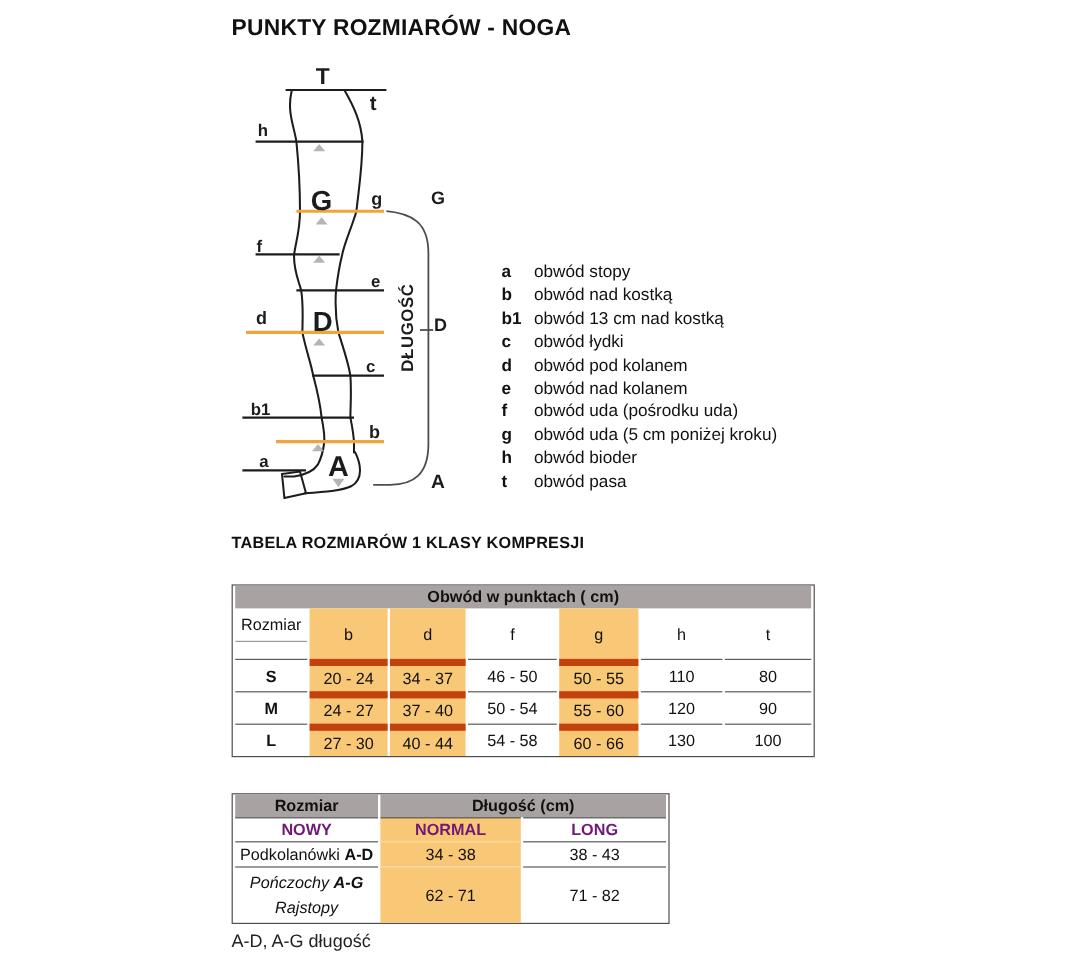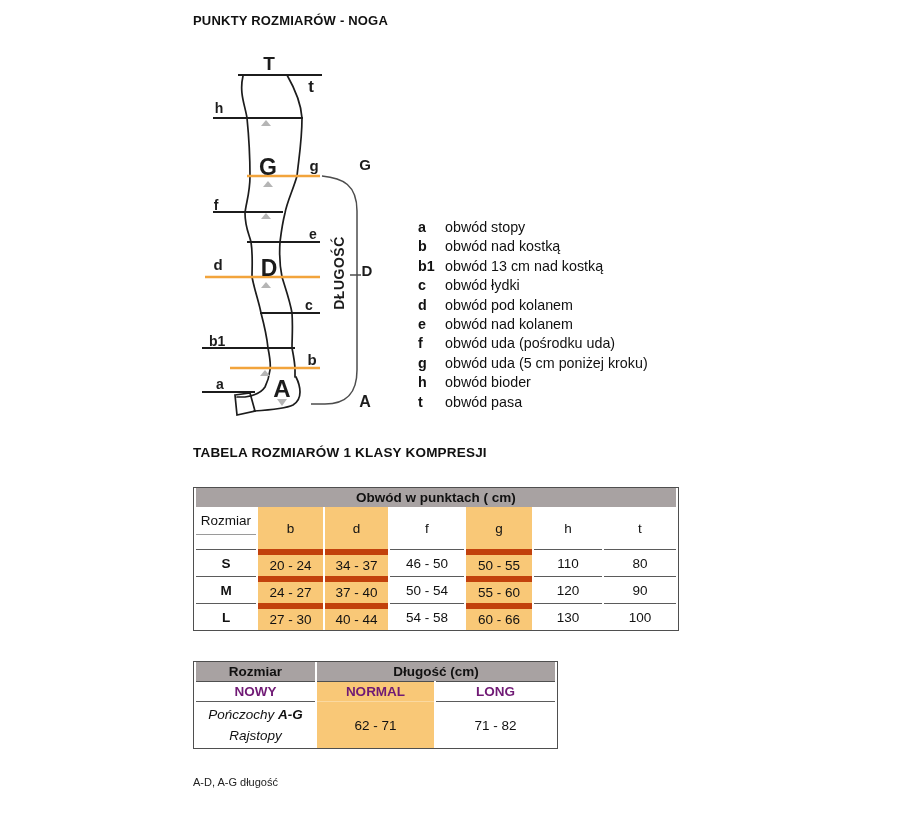--- a/index.html
+++ b/index.html
@@ -1,20 +1,20 @@
 <!DOCTYPE html>
 <html><head>
 <meta charset="utf-8">
 <style>
   html,body{margin:0;padding:0;background:#fff;}
   body{width:908px;height:816px;position:relative;font-family:"Liberation Sans",sans-serif;color:#111;overflow:hidden;}
   .abs{position:absolute;}
-  .h1{left:193px;top:13px;font-size:13px;font-weight:bold;letter-spacing:.2px;}
+  .h1{left:193px;top:13px;font-size:19px;font-weight:bold;letter-spacing:.2px;}
   .h2{left:193px;top:445px;font-size:13.5px;font-weight:bold;letter-spacing:.2px;}
-  .footnote{left:193px;top:776px;font-size:11px;color:#222;}
+  .footnote{left:193px;top:776px;font-size:15px;color:#222;}
 
   
   .diagram{left:195px;top:45px;width:200px;height:375px;}
   svg text{font-family:"Liberation Sans",sans-serif;fill:#1c1c1c;}
   .ln{stroke:#1c1c1c;stroke-width:1.8;fill:none;}
   .leg{stroke:#1c1c1c;stroke-width:1.7;fill:none;stroke-linecap:round;}
   .oln{stroke-width:2.6;fill:none;}
   .brk{stroke:#4d4d4d;stroke-width:1.5;fill:none;}
   .tri{fill:#b5b5b5;}
   .lab{font-size:14px;font-weight:bold;}
@@ -213,20 +213,25 @@
   <tbody>
       <tr>
     <td class="grayhead">Rozmiar</td>
     <td class="grayhead" colspan="2">Długość (cm)</td>
   </tr>
   <tr class="vrow">
     <td class="red">NOWY</td>
     <td class="red orange">NORMAL</td>
     <td class="red">LONG</td>
   </tr>
+  <tr class="drow">
+    <td><span>Podkolanówki </span><b>A-D</b></td>
+    <td class="orange">34 - 38</td>
+    <td>38 - 43</td>
+  </tr>
   <tr class="drow2">
     <td>
           <div class="name2"><span>Pończochy </span><b>A-G</b></div>
           <div class="name2">Rajstopy</div>
         </td>
     <td class="orange">62 - 71</td>
     <td>71 - 82</td>
   </tr>
 </tbody>
   </table>

